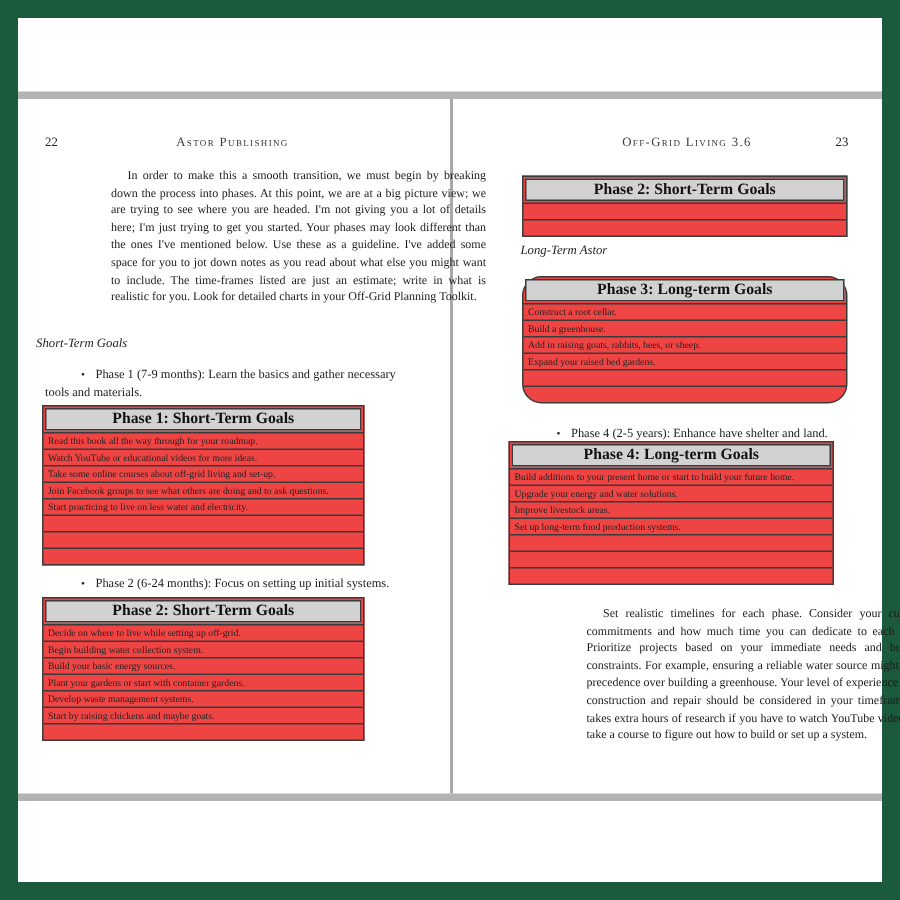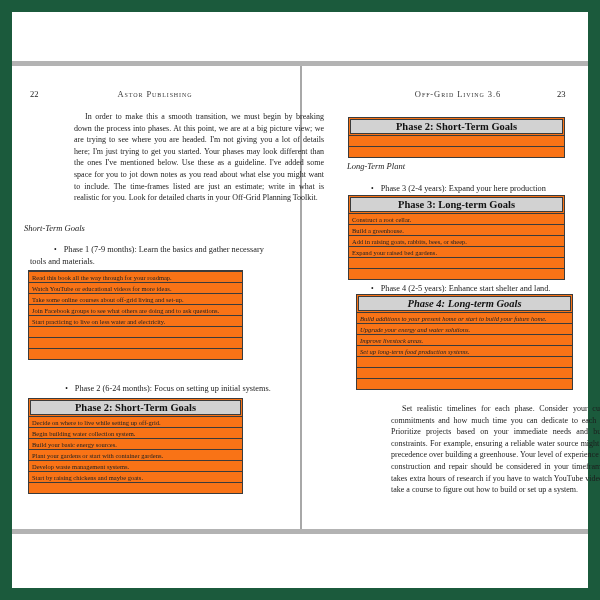--- a/index.html
+++ b/index.html
@@ -17,21 +17,21 @@
 
   .para{position:absolute;text-align:justify;font-size:8px;line-height:11.6px;
         color:#1c1c1c;text-indent:11px;margin-left:44px;}
   .sec-head{position:absolute;font-style:italic;font-size:8.5px;color:#1c1c1c;}
 
   .bullet-item{position:absolute;font-size:8.3px;line-height:11.5px;text-indent:24px;
                text-align:left;color:#1c1c1c;}
   .bullet-item .dot{font-size:7.5px;margin-right:7px;}
   .bold{font-weight:normal;}
 
-  .goal-table{position:absolute;border:1px solid #3b3b3b;background:#f97316;box-sizing:border-box;}
+  .goal-table{position:absolute;border:1px solid #3b3b3b;background:#ef4444;box-sizing:border-box;}
   .tbl-hdr{margin:1px;border:1px solid #3b3b3b;background:#d2d2d2;text-align:center;
            font-weight:bold;font-size:10.5px;line-height:13px;color:#111;}
   .tbl-row{border-top:1px solid #3b3b3b;height:11px;box-sizing:border-box;font-size:6.5px;
            line-height:9px;padding:1px 2px 0 3px;white-space:nowrap;overflow:hidden;color:#222;}
 </style>
 </head>
 <body>
 
 <div class="canvas">
   <div class="sheet">
@@ -44,31 +44,32 @@
       <div class="pagenum" style="left:18px;top:77px;">22</div>
       <div class="runhead" style="left:18px;width:250px;top:77px;">Astor Publishing</div>
 
       <div class="para" style="left:18px;top:99px;width:250px;"><span>In order to make this a smooth transition, we must begin by breaking down the process into phases. At this point, we are at a big picture view; we are trying to see where you are headed. I'm not giving you a lot of details here; I'm just trying to get you started. Your phases may look different than the ones I've mentioned below. Use these as a guideline. I've added some space for you to jot down notes as you read about what else you might want to include. The time-frames listed are just an estimate; write in what is realistic for you. Look for detailed charts in your </span><span class="bold">Off-Grid Planning Toolkit.</span></div>
 
       <div class="sec-head" style="left:12px;top:211px;">Short-Term Goals</div>
 
       <div class="bullet-item" style="left:18px;top:232px;width:252px;"><span class="dot">•</span><span class="bold">Phase 1 (7-9 months)</span><span>: Learn the basics and gather necessary tools and materials.</span></div>
 
       <div class="goal-table" style="left:16px;top:258px;width:215px;">
+          <div class="tbl-hdr">Phase 1: Short-Term Goals</div>
           <div class="tbl-row">Read this book all the way through for your roadmap.</div>
           <div class="tbl-row">Watch YouTube or educational videos for more ideas.</div>
           <div class="tbl-row">Take some online courses about off-grid living and set-up.</div>
           <div class="tbl-row">Join Facebook groups to see what others are doing and to ask questions.</div>
           <div class="tbl-row">Start practicing to live on less water and electricity.</div>
           <div class="tbl-row"></div>
           <div class="tbl-row"></div>
           <div class="tbl-row"></div>
         </div>
 
-      <div class="bullet-item" style="left:18px;top:371px;width:252px;text-align:center;"><span class="dot">•</span><span class="bold">Phase 2 (6-24 months)</span><span>: Focus on setting up initial systems.</span></div>
+      <div class="bullet-item" style="left:18px;top:371px;width:252px;"><span class="dot">•</span><span class="bold">Phase 2 (6-24 months)</span><span>: Focus on setting up initial systems.</span></div>
 
       <div class="goal-table" style="left:16px;top:386px;width:215px;">
           <div class="tbl-hdr">Phase 2: Short-Term Goals</div>
           <div class="tbl-row">Decide on where to live while setting up off-grid.</div>
           <div class="tbl-row">Begin building water collection system.</div>
           <div class="tbl-row">Build your basic energy sources.</div>
           <div class="tbl-row">Plant your gardens or start with container gardens.</div>
           <div class="tbl-row">Develop waste management systems.</div>
           <div class="tbl-row">Start by raising chickens and maybe goats.</div>
           <div class="tbl-row"></div>
@@ -78,37 +79,37 @@
     <div>
       <div class="runhead" style="left:335px;width:222px;top:77px;">Off-Grid Living 3.6</div>
       <div class="pagenum" style="left:545px;top:77px;">23</div>
 
       <div class="goal-table" style="left:336px;top:105px;width:217px;">
           <div class="tbl-hdr">Phase 2: Short-Term Goals</div>
           <div class="tbl-row"></div>
           <div class="tbl-row"></div>
         </div>
 
-      <div class="sec-head" style="left:335px;top:149px;">Long-Term Plant</div>
+      <div class="sec-head" style="left:335px;top:149px;">Long-Term Astor</div>
 
       <div class="bullet-item" style="left:335px;top:171px;width:226px;"><span class="dot">•</span><span class="bold">Phase 3 (2-4 years)</span><span>: Expand your here production</span></div>
 
-      <div class="goal-table" style="left:336px;top:183px;width:217px;">
+      <div class="goal-table" style="left:336px;top:172px;width:217px;border-radius:13px;">
           <div class="tbl-hdr">Phase 3: Long-term Goals</div>
           <div class="tbl-row">Construct a root cellar.</div>
           <div class="tbl-row">Build a greenhouse.</div>
           <div class="tbl-row">Add in raising goats, rabbits, bees, or sheep.</div>
           <div class="tbl-row">Expand your raised bed gardens.</div>
           <div class="tbl-row"></div>
           <div class="tbl-row"></div>
         </div>
 
-      <div class="bullet-item" style="left:335px;top:271px;width:226px;"><span class="dot">•</span><span class="bold">Phase 4 (2-5 years)</span><span>: Enhance start shelter and land.</span></div>
+      <div class="bullet-item" style="left:335px;top:271px;width:226px;"><span class="dot">•</span><span class="bold">Phase 4 (2-5 years)</span><span>: Enhance have shelter and land.</span></div>
 
-      <div class="goal-table" style="left:344px;top:282px;width:217px;font-style:italic;">
+      <div class="goal-table" style="left:327px;top:282px;width:217px;">
           <div class="tbl-hdr">Phase 4: Long-term Goals</div>
           <div class="tbl-row">Build additions to your present home or start to build your future home.</div>
           <div class="tbl-row">Upgrade your energy and water solutions.</div>
           <div class="tbl-row">Improve livestock areas.</div>
           <div class="tbl-row">Set up long-term food production systems.</div>
           <div class="tbl-row"></div>
           <div class="tbl-row"></div>
           <div class="tbl-row"></div>
         </div>
 

